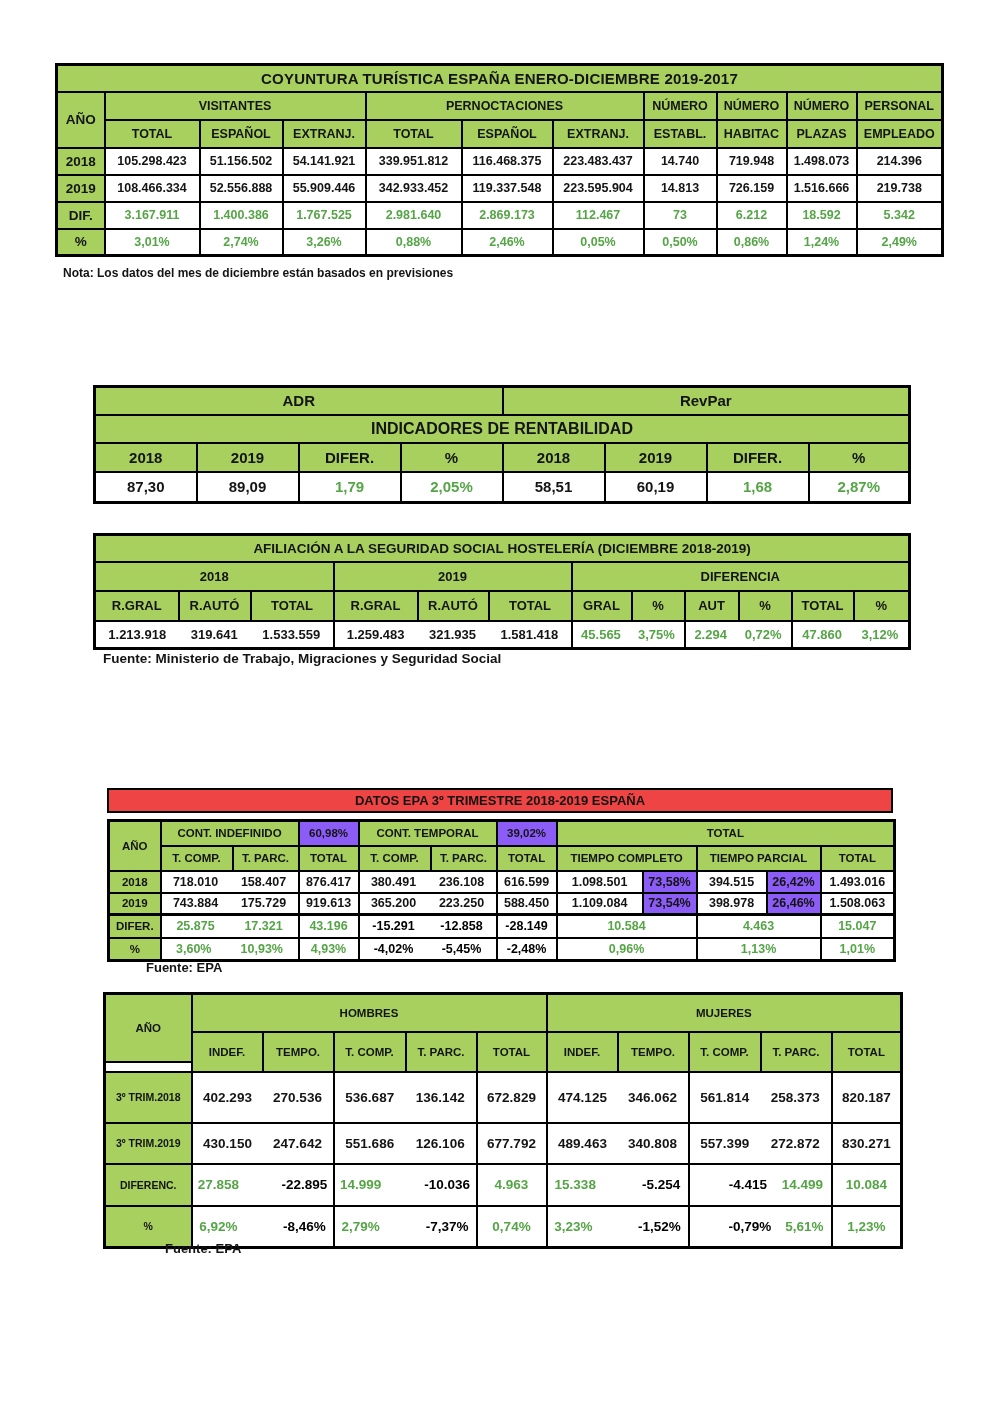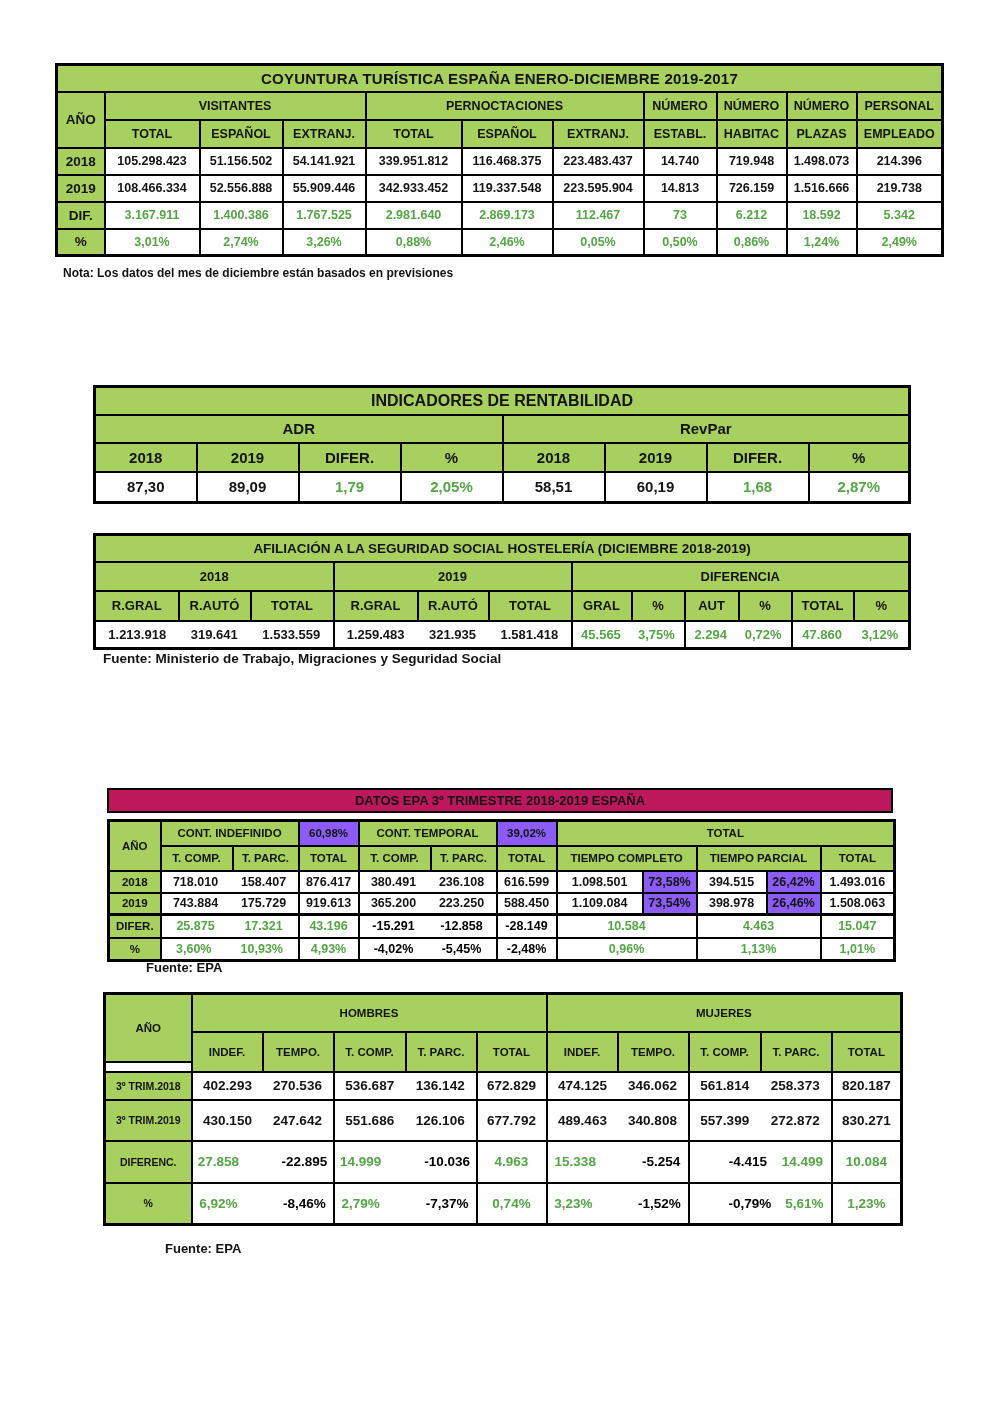--- a/index.html
+++ b/index.html
@@ -22,21 +22,21 @@
 
   .t2 td{font-size:15px;}
   .t2 td.title{font-size:16px;}
 
   .t3 td{font-size:13px;margin-left:15px;}
   .t3 td.title{font-size:13.5px;}
 
   .t4 td{font-size:12.5px;}
   .t4 td.hd{font-size:11.5px;}
   .t4 td.lbl{font-size:11.5px;}
-  .t4title{position:absolute;left:107px;top:788px;width:782px;height:21px;background:#be185d;
+  .t4title{position:absolute;left:107px;top:788px;width:782px;height:21px;background:#ef4444;
            border:2px solid #000;display:flex;align-items:center;justify-content:center;
            font-size:13px;}
 
   .t5 td{font-size:13.5px;}
   .t5 td.hd{font-size:11.5px;}
   .t5 td.lbl{font-size:10.5px;}
 
   .note{position:absolute;left:63px;top:266px;font-size:12px;}
   .fuente3{position:absolute;left:103px;top:651px;font-size:13.5px;}
   .fuente4{position:absolute;left:146px;top:960px;font-size:13px;}
@@ -148,25 +148,25 @@
         <col style="width:102px">
         <col style="width:102px">
         <col style="width:102px">
       <col style="width:102px">
         <col style="width:102px">
         <col style="width:102px">
         <col style="width:101px">
     </colgroup>
     <tbody>
         <tr style="height:28px">
-      <td class="g title" colspan="8">INDICADORES DE RENTABILIDAD</td>
-    </tr>
-    <tr style="height:28px">
       <td class="g" colspan="4">ADR</td>
       <td class="g" colspan="4">RevPar</td>
+    </tr>
+    <tr style="height:28px">
+      <td class="g title" colspan="8">INDICADORES DE RENTABILIDAD</td>
     </tr>
     <tr style="height:29px">
       <td class="g">2018</td>
       <td class="g">2019</td>
       <td class="g">DIFER.</td>
       <td class="g">%</td>
       <td class="g">2018</td>
       <td class="g">2019</td>
       <td class="g">DIFER.</td>
       <td class="g">%</td>
@@ -412,21 +412,21 @@
       <td class="g hd" rowspan="2">TOTAL</td>
       <td class="g hd" rowspan="2">INDEF.</td>
       <td class="g hd" rowspan="2">TEMPO.</td>
       <td class="g hd" rowspan="2">T. COMP.</td>
       <td class="g hd" rowspan="2">T. PARC.</td>
       <td class="g hd" rowspan="2">TOTAL</td>
     </tr>
     <tr style="height:10px">
       <td class="w"></td>
     </tr>
-    <tr style="height:28px">
+    <tr style="height:51px">
       <td class="g lbl">3º TRIM.2018</td>
       <td colspan="2">
         <div class="split">
           <span>402.293</span>
           <span>270.536</span>
         </div>
       </td>
       <td colspan="2">
         <div class="split">
           <span>536.687</span>

